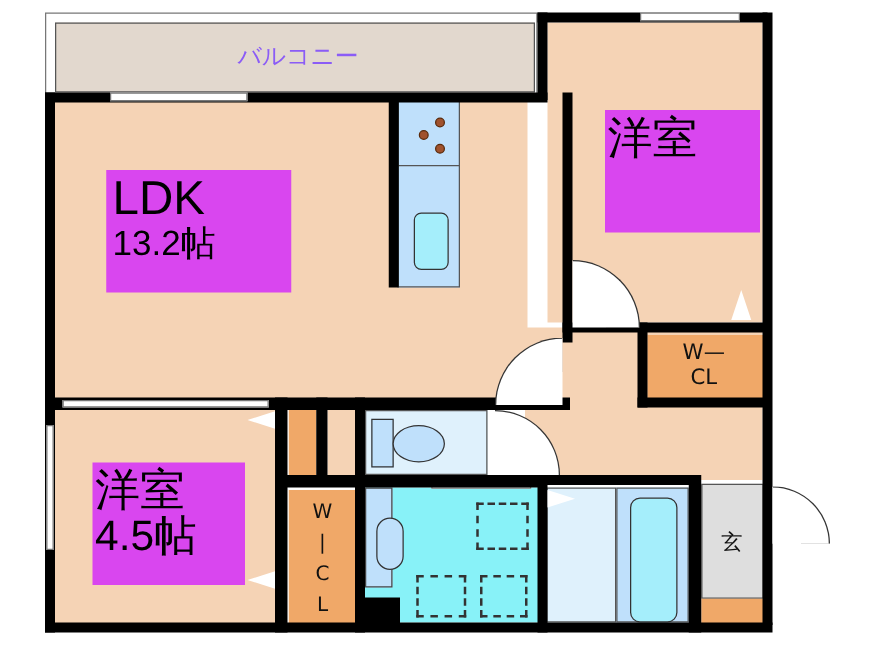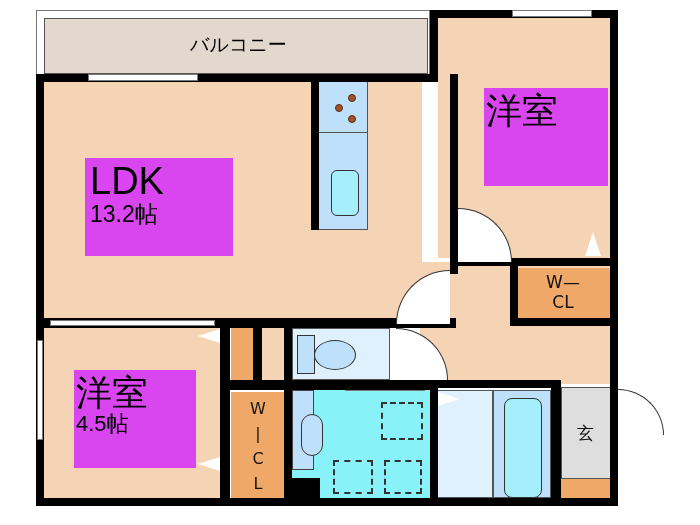--- a/index.html
+++ b/index.html
@@ -12,21 +12,21 @@
   .door-arc{position:absolute;box-sizing:border-box;border:1.5px solid #333;background:#fff;}
   .tri{position:absolute;width:0;height:0;}
   .dot{position:absolute;width:8px;height:8px;border-radius:50%;background:#a0522d;border:1px solid #5a2a0a;box-sizing:border-box;}
   .dash{position:absolute;border:2px dashed #333;box-sizing:border-box;}
 </style>
 </head>
 <body>
 
 <div class="abs" style="left:36px;top:10px;width:394px;height:66px;border:1px solid #777;background:#fff;"></div>
 <div class="room" style="left:44px;top:18px;width:384px;height:56px;background:#e2d8ce;border:1px solid #555;box-sizing:border-box;"></div>
-<div class="abs" style="left:190px;top:32px;font-size:19px;color:#000000;">バルコニー</div>
+<div class="abs" style="left:190px;top:32px;font-size:19px;color:#8b5cf6;">バルコニー</div>
 
 <div class="room" style="left:44px;top:80px;width:378px;height:240px;background:#f5d3b5;"></div>
 <div class="room" style="left:438px;top:18px;width:172px;height:240px;background:#f5d3b5;"></div>
 <div class="room" style="left:420px;top:262px;width:190px;height:122px;background:#f5d3b5;"></div>
 <div class="room" style="left:44px;top:328px;width:176px;height:172px;background:#f5d3b5;"></div>
 
 <div class="room" style="left:318px;top:80px;width:50px;height:150px;background:#bfe0fb;border:1px solid #555;box-sizing:border-box;"></div>
 <div class="abs" style="left:318px;top:132px;width:50px;height:1px;background:#555;"></div>
 <div class="dot" style="left:348px;top:94px;"></div>
 <div class="dot" style="left:335px;top:104px;"></div>
@@ -99,23 +99,23 @@
 <div class="door-arc" style="left:458px;top:208px;width:54px;height:54px;border-radius:0 54px 0 0;border-left:none;border-bottom:none;"></div>
 <div class="door-arc" style="left:396px;top:270px;width:54px;height:54px;border-radius:54px 0 0 0;border-right:none;border-bottom:none;"></div>
 <div class="door-arc" style="left:396px;top:328px;width:52px;height:52px;border-radius:0 52px 0 0;border-left:none;border-bottom:none;"></div>
 <div class="door-arc" style="left:618px;top:389px;width:46px;height:46px;border-radius:0 46px 0 0;border-left:none;border-bottom:none;"></div>
 
 <div class="tri" style="left:585px;top:232px;border-left:8px solid transparent;border-right:8px solid transparent;border-bottom:24px solid #fff;"></div>
 <div class="tri" style="left:198px;top:329px;border-top:7px solid transparent;border-bottom:7px solid transparent;border-right:22px solid #fff;"></div>
 <div class="tri" style="left:198px;top:457px;border-top:7px solid transparent;border-bottom:7px solid transparent;border-right:22px solid #fff;"></div>
 <div class="tri" style="left:438px;top:392px;border-top:7px solid transparent;border-bottom:7px solid transparent;border-left:22px solid #fff;"></div>
 
-<div class="label-box" style="left:85px;top:158px;width:148px;height:98px;padding:4px 0 0 5px;box-sizing:border-box;">
+<div class="label-box" style="left:85px;top:136px;width:148px;height:98px;padding:4px 0 0 5px;box-sizing:border-box;">
   <div style="font-size:38px;font-family:'Liberation Sans',sans-serif;">LDK</div>
-  <div style="font-size:23px;font-family:'Liberation Sans',sans-serif;">13.2帖</div>
+  <div style="font-size:28px;font-family:'Liberation Sans',sans-serif;">13.2帖</div>
 </div>
 <div class="label-box" style="left:484px;top:88px;width:124px;height:98px;padding:4px 0 0 2px;box-sizing:border-box;">
   <div style="font-size:36px;">洋室</div>
 </div>
 <div class="label-box" style="left:74px;top:370px;width:122px;height:98px;padding:4px 0 0 2px;box-sizing:border-box;">
   <div style="font-size:36px;">洋室</div>
-  <div style="font-size:22px;font-family:'Liberation Sans',sans-serif;">4.5帖</div>
+  <div style="font-size:34px;font-family:'Liberation Sans',sans-serif;">4.5帖</div>
 </div>
 
 </body></html>

